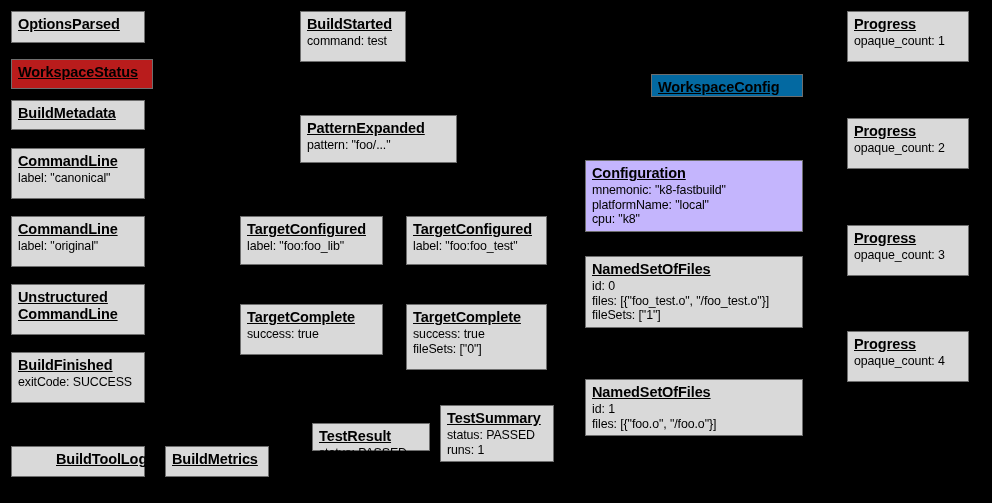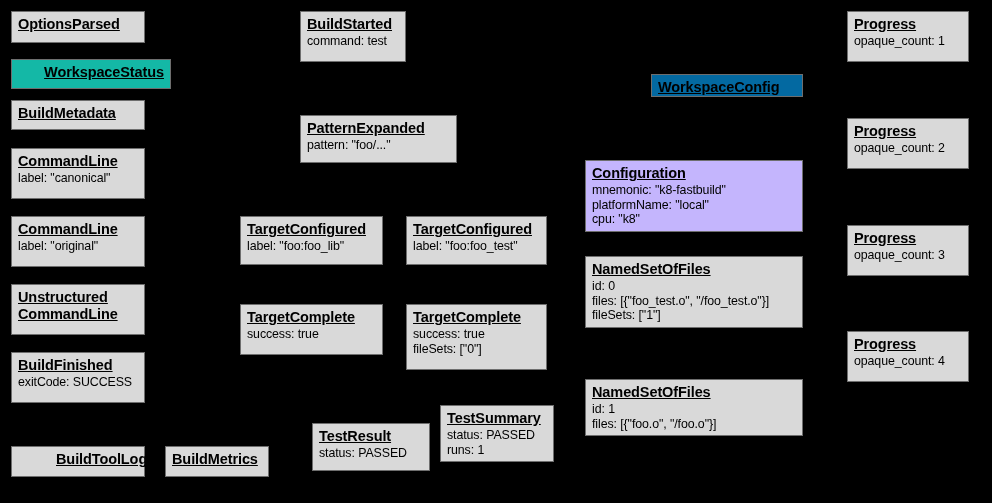--- a/index.html
+++ b/index.html
@@ -49,21 +49,21 @@
   }
 </style>
 </head>
 <body>
 
 <div id="canvas" style="width: 992px; height: 503px; background: rgb(0, 0, 0);">
     <div class="node" style="left: 11px; top: 11px; width: 134px; height: 32px; background: rgb(217, 217, 217); border-color: rgb(110, 110, 110); color: rgb(0, 0, 0);">
       <span class="node-title">OptionsParsed</span>
       <span class="node-fields"></span>
     </div>
-    <div class="node" style="left: 11px; top: 59px; width: 160px; height: 30px; background: #14b8a6; border-color: rgb(110, 110, 110); color: rgb(0, 0, 0); text-align: right;">
+    <div class="node" style="left: 11px; top: 59px; width: 142px; height: 30px; background: #b91c1c; border-color: rgb(110, 110, 110); color: rgb(0, 0, 0);">
       <span class="node-title">WorkspaceStatus</span>
       <span class="node-fields"></span>
     </div>
     <div class="node" style="left: 11px; top: 100px; width: 134px; height: 30px; background: rgb(217, 217, 217); border-color: rgb(110, 110, 110); color: rgb(0, 0, 0);">
       <span class="node-title">BuildMetadata</span>
       <span class="node-fields"></span>
     </div>
     <div class="node" style="left: 11px; top: 148px; width: 134px; height: 51px; background: rgb(217, 217, 217); border-color: rgb(110, 110, 110); color: rgb(0, 0, 0);">
       <span class="node-title">CommandLine</span>
       <span class="node-fields">
@@ -125,21 +125,21 @@
         <span class="node-field">success: true</span>
       </span>
     </div>
     <div class="node" style="left: 406px; top: 304px; width: 141px; height: 66px; background: rgb(217, 217, 217); border-color: rgb(110, 110, 110); color: rgb(0, 0, 0);">
       <span class="node-title">TargetComplete</span>
       <span class="node-fields">
         <span class="node-field">success: true</span>
         <span class="node-field">fileSets: ["0"]</span>
       </span>
     </div>
-    <div class="node" style="left: 312px; top: 423px; width: 118px; height: 48px; background: rgb(217, 217, 217); border-color: rgb(110, 110, 110); color: rgb(0, 0, 0);">
+    <div class="node" style="left: 312px; top: 423px; width: 118px; height: 28px; background: rgb(217, 217, 217); border-color: rgb(110, 110, 110); color: rgb(0, 0, 0);">
       <span class="node-title">TestResult</span>
       <span class="node-fields">
         <span class="node-field">status: PASSED</span>
       </span>
     </div>
     <div class="node" style="left: 440px; top: 405px; width: 114px; height: 57px; background: rgb(217, 217, 217); border-color: rgb(110, 110, 110); color: rgb(0, 0, 0);">
       <span class="node-title">TestSummary</span>
       <span class="node-fields">
         <span class="node-field">status: PASSED</span>
         <span class="node-field">runs: 1</span>

